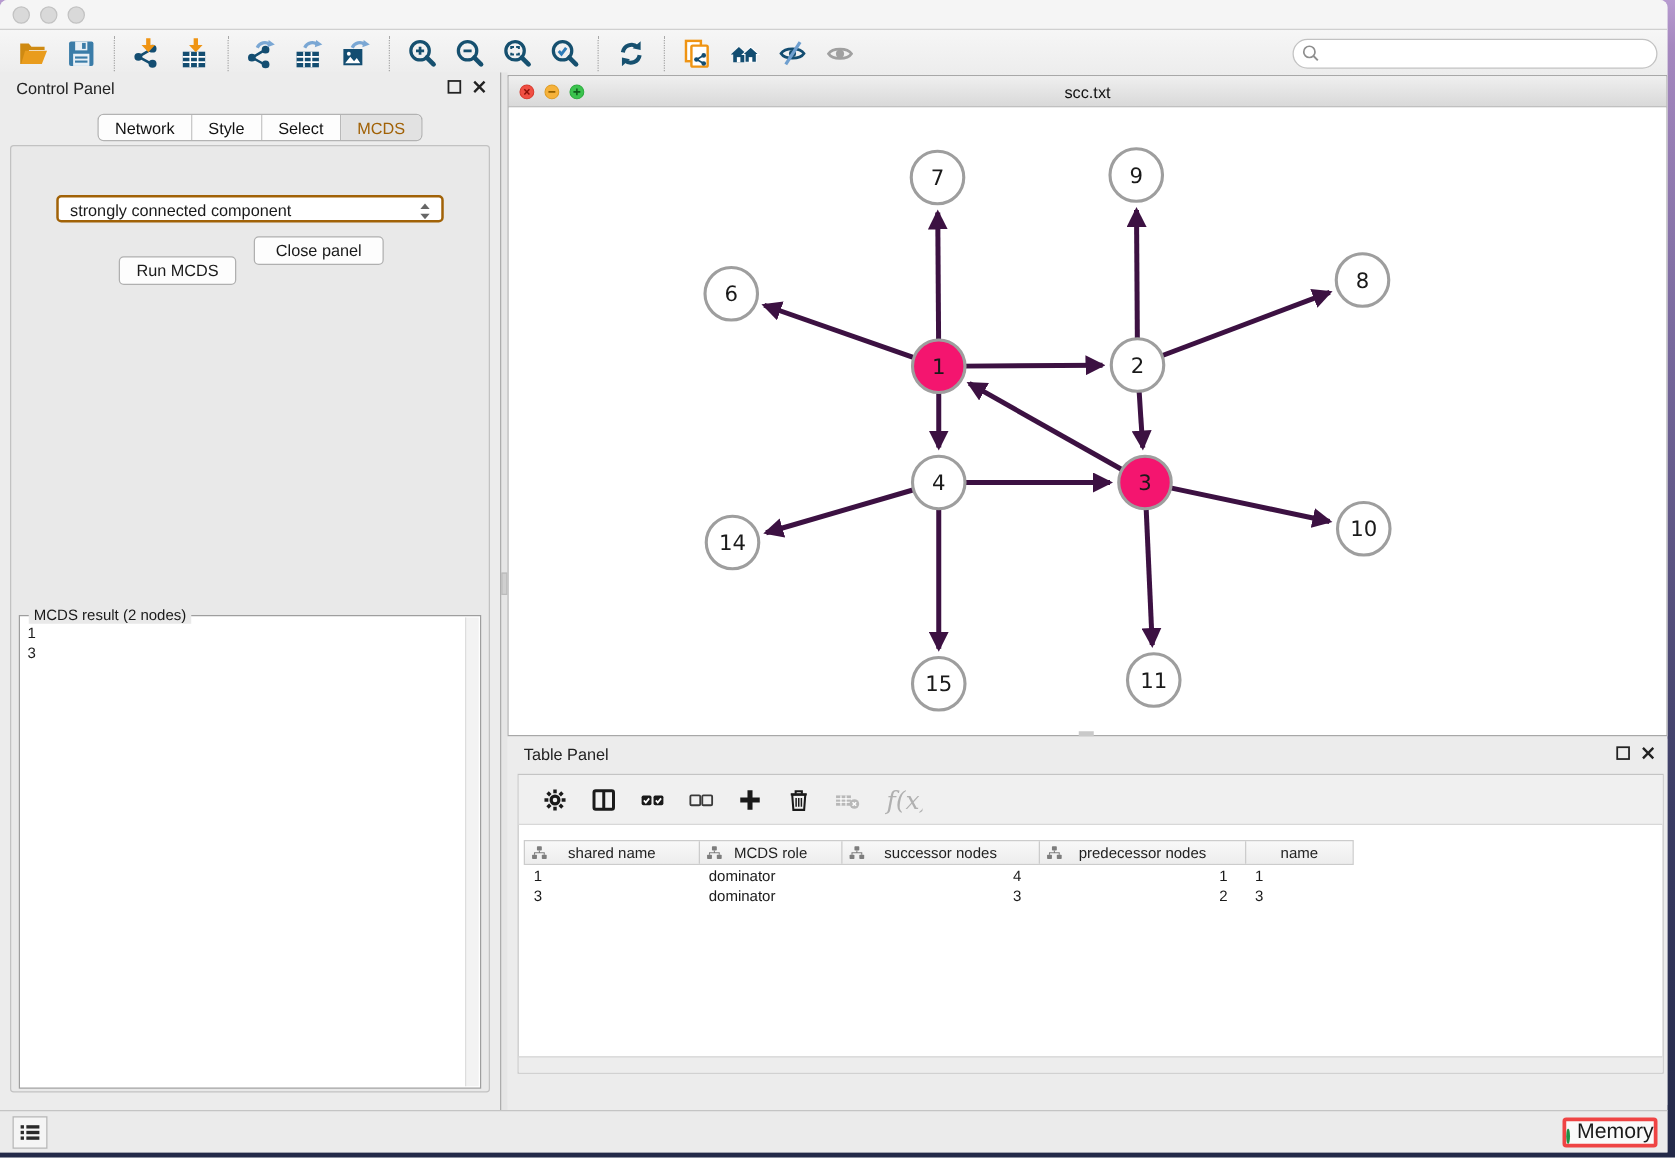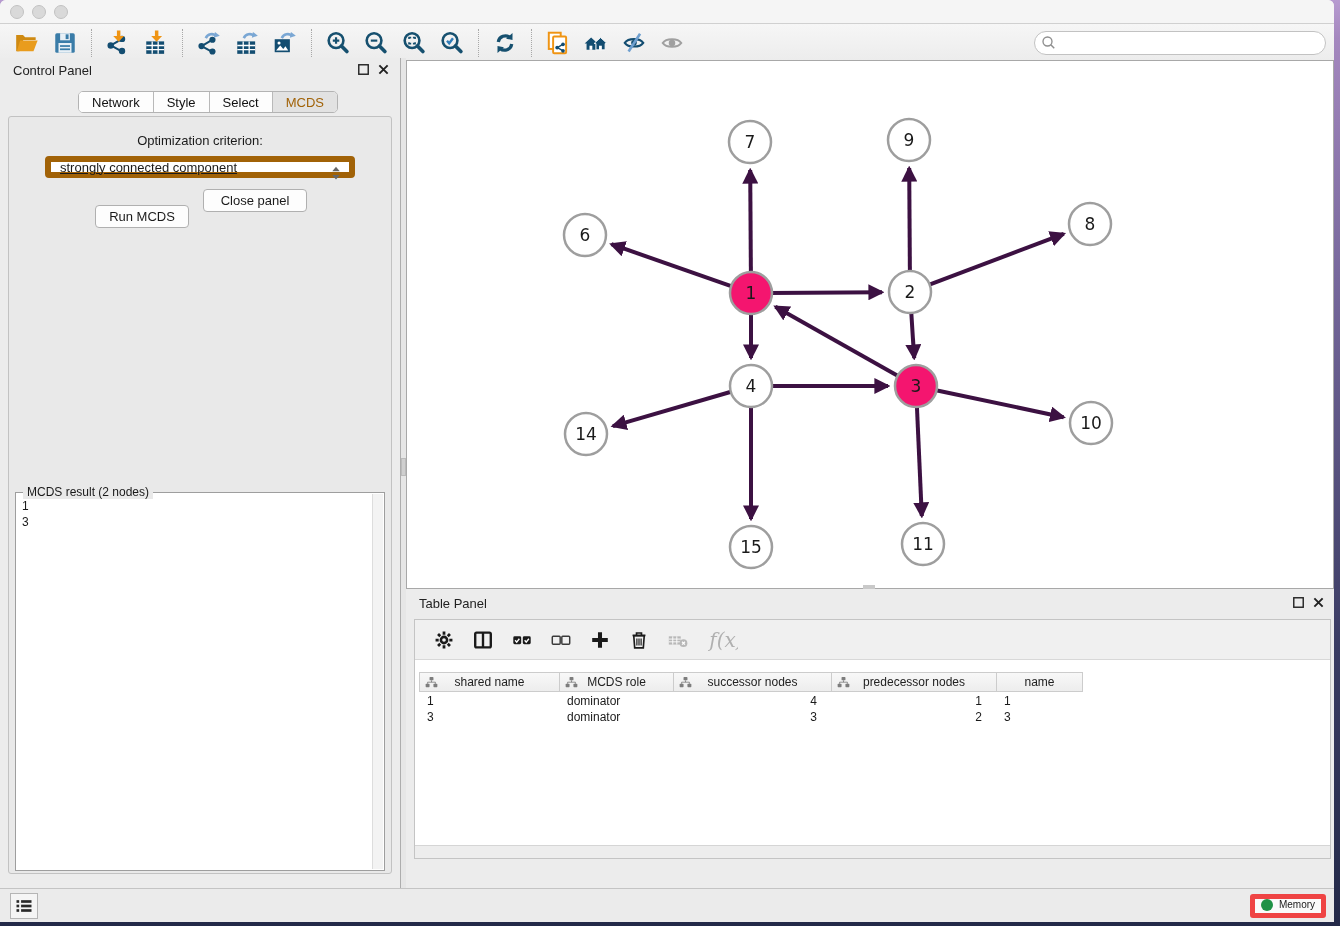--- a/index.html
+++ b/index.html
@@ -31,21 +31,21 @@
   .panel-head .ph-btns { position:absolute; right:10px; top:5px; display:flex; gap:7px; }
   .ctrl-tabs { position:absolute; left:78px; top:33px; height:22px; display:flex;
                border:1px solid #b3b3b3; border-radius:5px; overflow:hidden; background:#fdfdfd; }
   .ctab { padding:3px 13px 0; border-right:1px solid #b9b9b9; background:#fdfdfd; color:#111; }
   .ctab:last-child { border-right:none; }
   .ctab.sel { background:#e2e2e2; color:#a16207; }
   .ctrl-box { position:absolute; left:8px; top:58px; width:384px; height:758px;
               background:#e9e9e9; border:1px solid #c2c2c2; border-radius:3px; }
   .opt-label { position:absolute; left:0; width:100%; top:16px; text-align:center; }
   .dropdown { position:absolute; left:36px; top:39px; width:310px; height:22px; background:#fff;
-              border:6px solid #a16207; border-radius:4px; display:flex; align-items:center; padding-left:9px;text-decoration:underline; }
+              border:2px solid #a16207; border-radius:4px; display:flex; align-items:flex-end; padding-left:9px; }
   .dropdown svg { position:absolute; right:3px; top:1px; }
   .btn-row { position:absolute; left:0; top:72px; width:100%; }
   .pbtn { position:absolute; height:23px; background:#fdfdfd; border:1px solid #b0b0b0; border-radius:4px;
           text-align:center; padding-top:3px; }
   .group { position:absolute; left:6px; top:375px; width:370px; height:379px;
            border:1px solid #9e9e9e; background:#fff; }
   .group .legend { position:absolute; left:7px; top:-8px; background:#e9e9e9; padding:0 4px; font-size:12px; }
   .group .gscroll { position:absolute; right:1px; top:1px; bottom:1px; width:11px; background:#f3f3f3;
                     border-left:1px solid #ddd; }
   .group .items { position:absolute; left:6px; top:5px; font-size:12px; line-height:16px; }
@@ -84,22 +84,22 @@
   .tbl-tabs .inner { display:flex; border:1px solid #b0b0b0; border-radius:5px; overflow:hidden; background:#fdfdfd; height:22px; }
   .ttab { padding:3px 14px 0; border-right:1px solid #b9b9b9; background:#fdfdfd; color:#111; }
   .ttab:last-child { border-right:none; }
   .ttab.sel { background:#d4d4d4; color:#a5a5a5; }
   
   .statusbar { position:absolute; left:0; bottom:0; width:100%; height:34px; background:#ebebeb;
                border-top:1px solid #c4c4c4; }
   .sb-left { position:absolute; left:10px; top:4px; width:28px; height:26px; background:#f5f5f5;
              border:1px solid #b5b5b5; display:flex; align-items:center; justify-content:center; }
   .mem-btn { position:absolute; right:8px; top:5px; width:76px; height:24px; background:#fafafa;
-             border:5px solid #ef4444; border-radius:3px; display:flex; align-items:flex-start;
-             justify-content:center; gap:6px; font-size:10px; }
+             border:3px solid #ef4444; border-radius:3px; display:flex; align-items:flex-end;
+             justify-content:center; gap:6px; font-size:17px; }
   .mem-dot { width:12px; height:12px; border-radius:50%; background:#1f9246; }
 </style>
 </head>
 <body>
 
 <div class="window">
 
   <div class="titlebar">
     <div class="lights">
       <div class="light"></div>
@@ -275,21 +275,20 @@
             </svg></span>
       </span>
     </div>
     <div class="ctrl-tabs" id="ctrl-tabs">
         <span class="ctab">Network</span>
         <span class="ctab">Style</span>
         <span class="ctab">Select</span>
         <span class="ctab sel">MCDS</span>
       </div>
     <div class="ctrl-box">
-      <div class="opt-label">Optimization criterion:</div>
       <div class="dropdown">
         <span>strongly connected component</span>
         <svg width="20" height="20" viewBox="0 0 20 20">
             <path d="M6.3 8.2l3.7-4.4 3.7 4.4z" fill="#666"></path>
             <path d="M6.3 12l3.7 4.4 3.7-4.4z" fill="#666"></path>
           </svg>
       </div>
       <div class="btn-row">
         <div class="pbtn" style="left:86px;width:94px;margin-top:16px;">Run MCDS</div>
         <div class="pbtn" style="left:194px;width:104px;">Close panel</div>
@@ -303,20 +302,37 @@
         <div class="gscroll"></div>
       </div>
     </div>
   </div>
 
   <div class="vsplit">
       <div class="grip"></div>
     </div>
 
   <div class="net">
+    <div class="net-titlebar">
+      <div class="lights">
+        <span><svg width="13" height="13" viewBox="0 0 16 16">
+              <circle cx="8" cy="8" r="6.8" fill="#f04f43" stroke="#d8382c"></circle>
+              <path d="M5.5 5.5l5 5M10.5 5.5l-5 5" stroke="#8c1008" stroke-width="1.5"></path>
+            </svg></span>
+        <span><svg width="13" height="13" viewBox="0 0 16 16">
+              <circle cx="8" cy="8" r="6.8" fill="#f6b23b" stroke="#df9c23"></circle>
+              <path d="M4.6 8h6.8" stroke="#925f00" stroke-width="1.7"></path>
+            </svg></span>
+        <span><svg width="13" height="13" viewBox="0 0 16 16">
+              <circle cx="8" cy="8" r="6.8" fill="#3bc34e" stroke="#2aab3c"></circle>
+              <path d="M8 4.6v6.8M4.6 8h6.8" stroke="#0e5f1c" stroke-width="1.5"></path>
+            </svg></span>
+      </div>
+      <div class="net-title">scc.txt</div>
+    </div>
     <div class="net-canvas">
       <svg id="graph-svg" width="926" height="502" viewBox="0 0 926 502">
           <defs>
             <marker id="arw" viewBox="0 0 10 10" refX="8.5" refY="5" markerWidth="4" markerHeight="4" orient="auto-start-reverse">
               <path d="M0 0L10 5L0 10z" fill="#3c1142"></path>
             </marker>
           </defs>
           <line x1="343.9" y1="189.0" x2="343.2" y2="84.0" stroke="#3c1142" stroke-width="4" marker-end="url(#arw)"></line>
           <line x1="327.0" y1="201.1" x2="204.4" y2="158.2" stroke="#3c1142" stroke-width="4" marker-end="url(#arw)"></line>
           <line x1="362.0" y1="206.9" x2="475.0" y2="206.2" stroke="#3c1142" stroke-width="4" marker-end="url(#arw)"></line>

